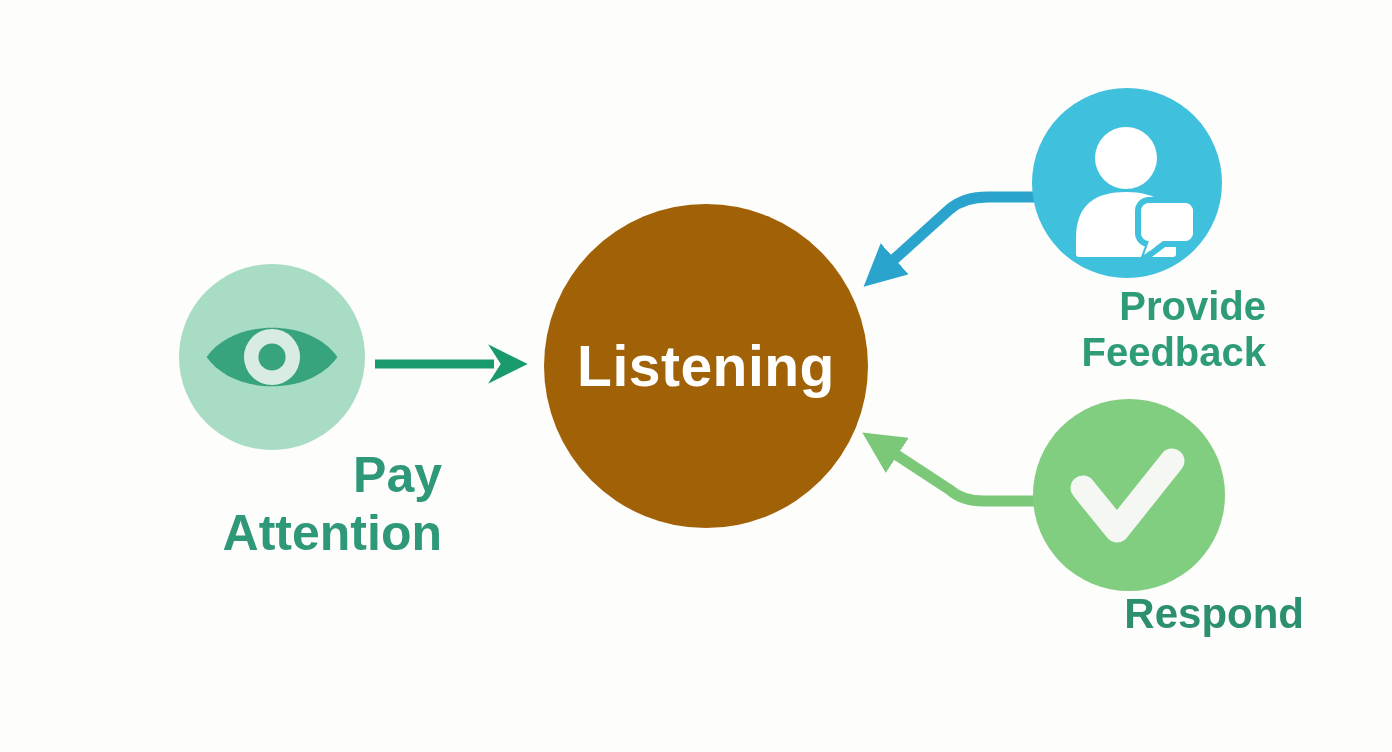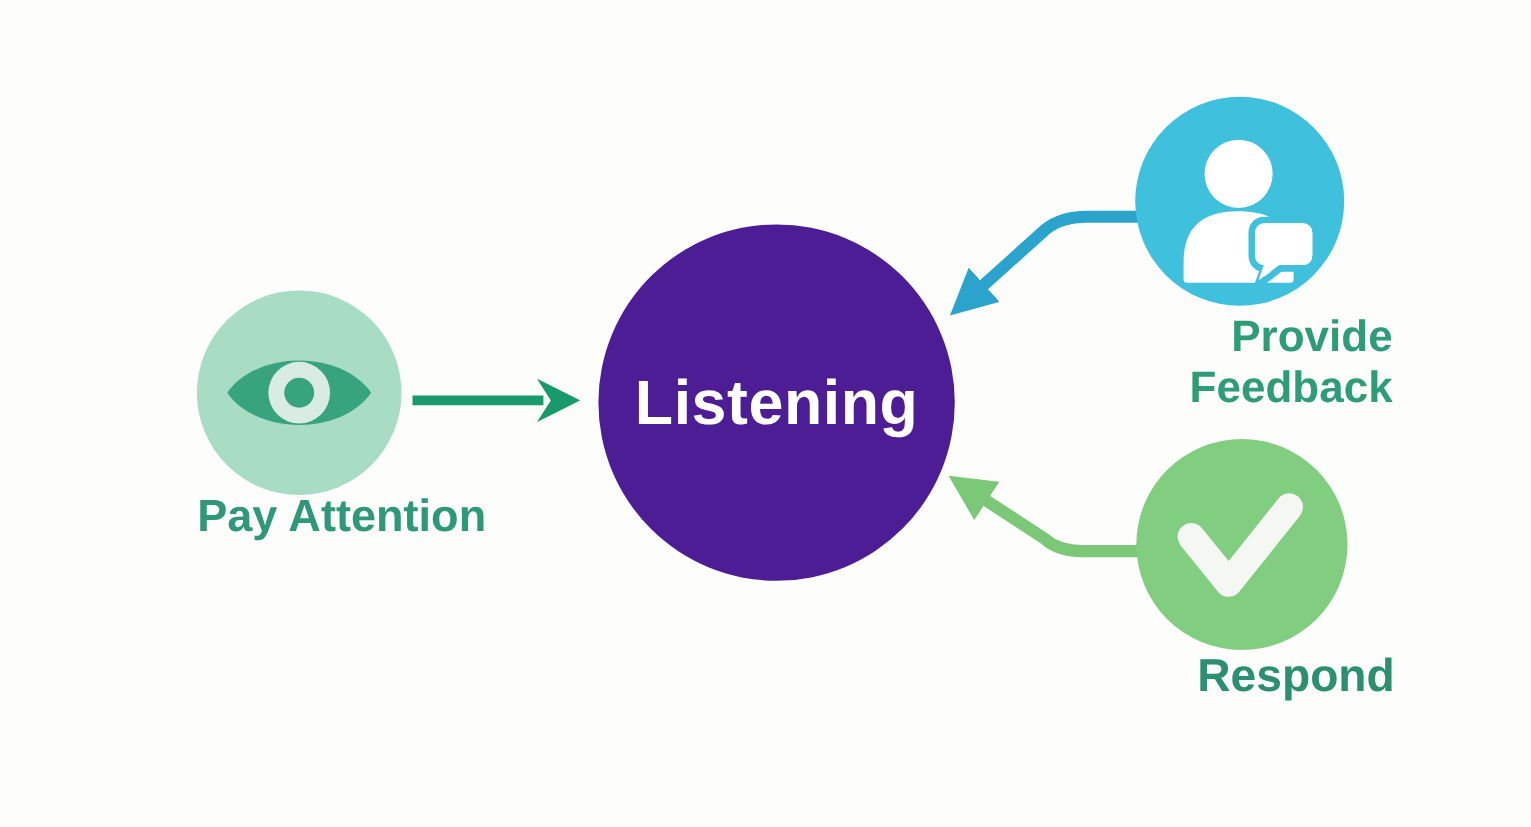--- a/index.html
+++ b/index.html
@@ -17,21 +17,21 @@
   .circle {
     position: absolute;
     border-radius: 50%;
     display: flex;
     align-items: center;
     justify-content: center;
   }
   .circle-center {
     left: 544px; top: 204px;
     width: 324px; height: 324px;
-    background: #4c1d95;
+    background: #a16207;
   }
   .circle-pay {
     left: 179px; top: 264px;
     width: 186px; height: 186px;
     background: #a8dcc4;
   }
   .circle-feedback {
     left: 1032px; top: 88px;
     width: 190px; height: 190px;
     background: #3fc0dc;
@@ -48,30 +48,30 @@
     letter-spacing: 0.5px;
   }
   .node-label {
     position: absolute;
     font-weight: 700;
     text-align: right;
     line-height: 1.16;
   }
   .label-pay {
     left: 122px; top: 446px; width: 320px;
-    font-size: 41px;
+    font-size: 50px;
     color: #2e9878;
   }
   .label-feedback {
     left: 986px; top: 283px; width: 280px;
     font-size: 40px;
     color: #2d9c77;
   }
   .label-respond {
-    left: 988px; top: 590px; width: 280px;
+    left: 1024px; top: 590px; width: 280px;
     font-size: 42px;
     color: #2b8f70;
   }
   .arrows-layer {
     position: absolute;
     left: 0; top: 0;
     width: 1392px; height: 752px;
     pointer-events: none;
   }
   .node-icon {

